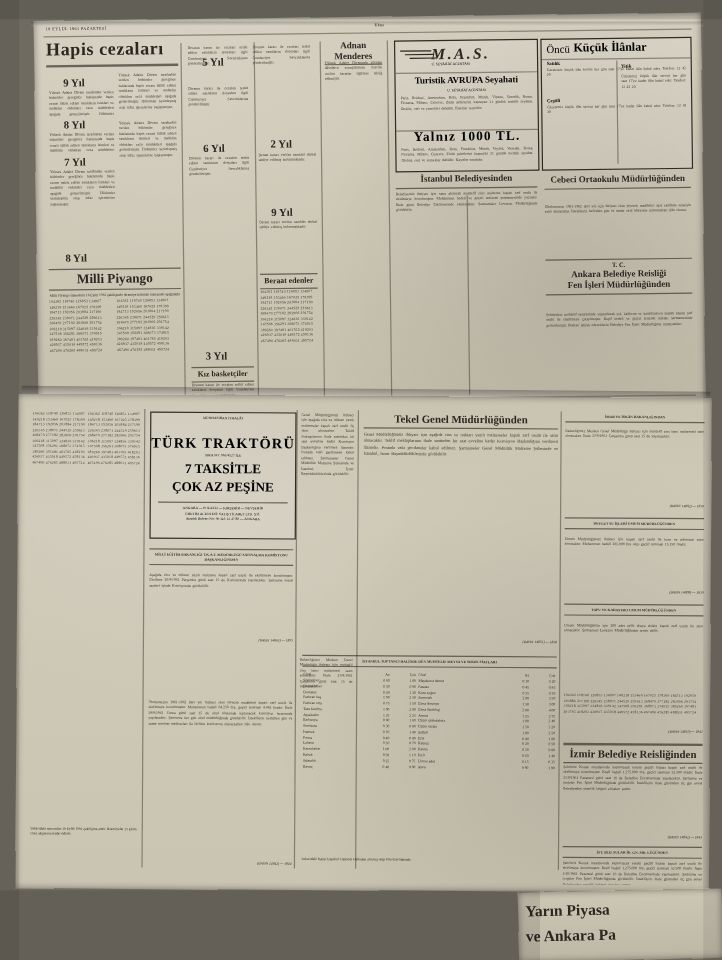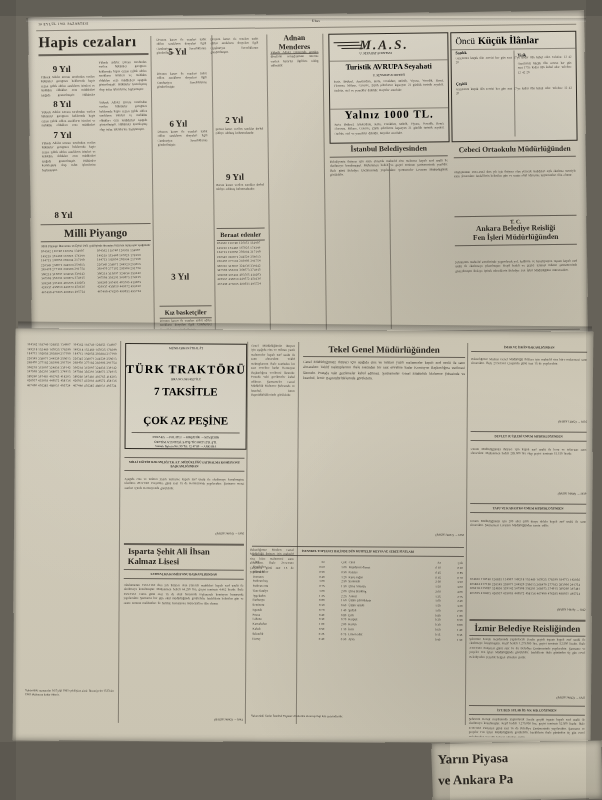--- a/index.html
+++ b/index.html
@@ -107,21 +107,21 @@
     <div class="vrule" style="left:122px;top:20px;height:296px;"></div>
 
     <div class="col h-yil" style="left:140px;top:31px;width:34px;">5 Yıl</div>
     <div class="col body-txt" style="left:128px;top:56px;width:50px;height:44px;overflow:hidden;">Divanın kararı ile cezaları tesbit edilen sanıkların dosyaları ilgili Cumhuriyet Savcılıklarına gönderilmiştir.</div>
     <div class="col body-txt" style="left:128px;top:22px;width:50px;height:20px;overflow:hidden;">Divanın kararı ile cezaları tesbit edilen sanıkların dosyaları ilgili Cumhuriyet Savcılıklarına gönderilmiştir.</div>
     <div class="col body-txt" style="left:182px;top:22px;width:48px;height:130px;overflow:hidden;">Divanın kararı ile cezaları tesbit edilen sanıkların dosyaları ilgili Cumhuriyet Savcılıklarına gönderilmiştir.</div>
 
     <div class="col h-yil" style="left:140px;top:103px;width:34px;">6 Yıl</div>
     <div class="col body-txt" style="left:128px;top:114px;width:50px;height:156px;overflow:hidden;">Divanın kararı ile cezaları tesbit edilen sanıkların dosyaları ilgili Cumhuriyet Savcılıklarına gönderilmiştir.</div>
 
-    <div class="col h-yil" style="left:140px;top:256px;width:34px;">3 Yıl</div>
+    <div class="col h-yil" style="left:140px;top:276px;width:34px;">3 Yıl</div>
     <div class="col" style="left:128px;top:288px;width:52px;">
       <div class="rule"></div>
       <div class="h-mid2">Kız basketçiler</div>
       <div class="rule"></div>
     </div>
     <div class="col body-txt" style="left:128px;top:303px;width:52px;height:14px;overflow:hidden;">Divanın kararı ile cezaları tesbit edilen sanıkların dosyaları ilgili Cumhuriyet Savcılıklarına gönderilmiştir.</div>
 
     <div class="vrule" style="left:183px;top:20px;height:296px;"></div>
 
     <div class="col h-yil" style="left:196px;top:100px;width:34px;">2 Yıl</div>
@@ -216,43 +216,35 @@
     <div class="col nums" style="left:12px;top:14px;width:44px;height:340px;overflow:hidden;">104362 118740 126853 134907 149218 153460 167025 178399 184713 192056 203884 217190 226345 238071 244529 259613 268470 277182 283906 291754 306218 315097 324836 339142 347508 356291 368073 374915 389260 397481 403765 418203 426937 435018 449572 458136 467490 476285 488031 495724</div>
     <div class="col nums" style="left:58px;top:14px;width:44px;height:340px;overflow:hidden;">104362 118740 126853 134907 149218 153460 167025 178399 184713 192056 203884 217190 226345 238071 244529 259613 268470 277182 283906 291754 306218 315097 324836 339142 347508 356291 368073 374915 389260 397481 403765 418203 426937 435018 449572 458136 467490 476285 488031 495724</div>
     <div class="col tiny" style="left:12px;top:360px;width:90px;height:32px;overflow:hidden;">Yukarıdaki numaralar 16 Eylül 1961 çekilişine aittir. İkramiyeler 15 Ekim 1961 akşamına kadar ödenir.</div>
     <div class="vrule" style="left:105px;top:12px;height:382px;"></div>
 
     <div class="adbox" style="left:110px;top:14px;width:120px;height:104px;">
       <div class="tiny center" style="margin-top:2px;">MÜNHASIRAN İTHALÂT</div>
       <div class="h-traktor" style="margin-top:12px;">TÜRK TRAKTÖRÜ</div>
       <div class="tiny center">SIRA NO: 961/4527 İLE</div>
       <div class="h-taksit" style="margin-top:4px;">7 TAKSİTLE</div>
-      <div class="h-ucuz" style="margin-top:17px;">ÇOK AZ PEŞİNE</div>
+      <div class="h-ucuz" style="margin-top:3px;">ÇOK AZ PEŞİNE</div>
       <div class="rule" style="margin:6px 6px 2px 6px;"></div>
       <div class="tiny center">ANKARA — POLATLI — KIRŞEHİR — NEVŞEHİR</div>
       <div class="tiny center">ÜRETİM ACENTESİ: SATIŞ TİCARET LTD. ŞTİ.</div>
       <div class="tiny center">Atatürk Bulvarı No: 99 Tel: 12 47 80 — ANKARA</div>
     </div>
 
     <div class="col" style="left:110px;top:126px;width:120px;">
       <div class="rule"></div>
       <div class="tiny center" style="font-weight:bold;">MİLLİ EĞİTİM BAKANLIĞI T.K.A.T. MÜDÜRLÜĞÜ SATINALMA KOMİSYONU BAŞKANLIĞINDAN</div>
       <div class="rule"></div>
     </div>
     <div class="col body-txt" style="left:110px;top:148px;width:120px;height:52px;overflow:hidden;">Aşağıda cins ve miktarı yazılı malzeme kapalı zarf usulü ile eksiltmeye konulmuştur. Eksiltme 28/9/1961 Perşembe günü saat 15 de Komisyonda yapılacaktır. Şartname mesai saatleri içinde Komisyonda görülebilir.</div>
     <div class="col sig" style="left:110px;top:202px;width:120px;">(BASIN 14816) — 1895</div>
 
-    <div class="col" style="left:110px;top:212px;width:120px;">
-      <div class="rule thick"></div>
-      <div class="h-mid" style="font-size:8.5px;text-align:left;padding-left:4px;">Isparta Şehit Ali İhsan</div>
-      <div class="h-mid" style="font-size:8.5px;text-align:left;padding-left:4px;">Kalmaz Lisesi</div>
-      <div class="rule"></div>
-      <div class="tiny center" style="font-weight:bold;">SATINALMA KOMİSYONU BAŞKANLIĞINDAN</div>
-      <div class="rule"></div>
-    </div>
     <div class="col body-txt" style="left:110px;top:254px;width:120px;height:132px;overflow:hidden;">Okulumuzun 1961-1962 ders yılı ihtiyacı olan yiyecek maddeleri kapalı zarf usulü ile eksiltmeye konulmuştur. Muhammen bedeli 64.250 lira, geçici teminatı 4.462 liradır. İhale 29/9/1961 Cuma günü saat 15 de okul binasında toplanacak komisyon huzurunda yapılacaktır. Şartname her gün okul müdürlüğünde görülebilir. İsteklilerin belirtilen gün ve saatte teminat makbuzları ile birlikte komisyona müracaatları ilân olunur.</div>
     <div class="col sig" style="left:110px;top:388px;width:120px;">(BASIN 14842) — 1844</div>
 
     <div class="vrule" style="left:232px;top:12px;height:382px;"></div>
 
     <div class="col body-txt" style="left:236px;top:14px;width:44px;height:200px;overflow:hidden;">Genel Müdürlüğümüz ihtiyacı için aşağıda cins ve miktarı yazılı malzemeler kapalı zarf usulü ile satın alınacaktır. Teklif mektuplarının ihale saatinden bir saat evveline kadar Komisyon Başkanlığına verilmesi lâzımdır. Postada vaki gecikmeler kabul edilmez. Şartnameler Genel Müdürlük Malzeme Şubesinde ve İstanbul, İzmir Başmüdürlüklerinde görülebilir.</div>
     <div class="col body-txt" style="left:236px;top:218px;width:44px;height:120px;overflow:hidden;">Bakanlığımız Mesken Genel Müdürlüğü ihtiyacı için muhtelif cins büro malzemesi satın alınacaktır. İhale 27/9/1961 Çarşamba günü saat 15 de yapılacaktır.</div>
     <div class="vrule" style="left:283px;top:12px;height:382px;"></div>
 
     <div class="col" style="left:288px;top:14px;width:162px;">

